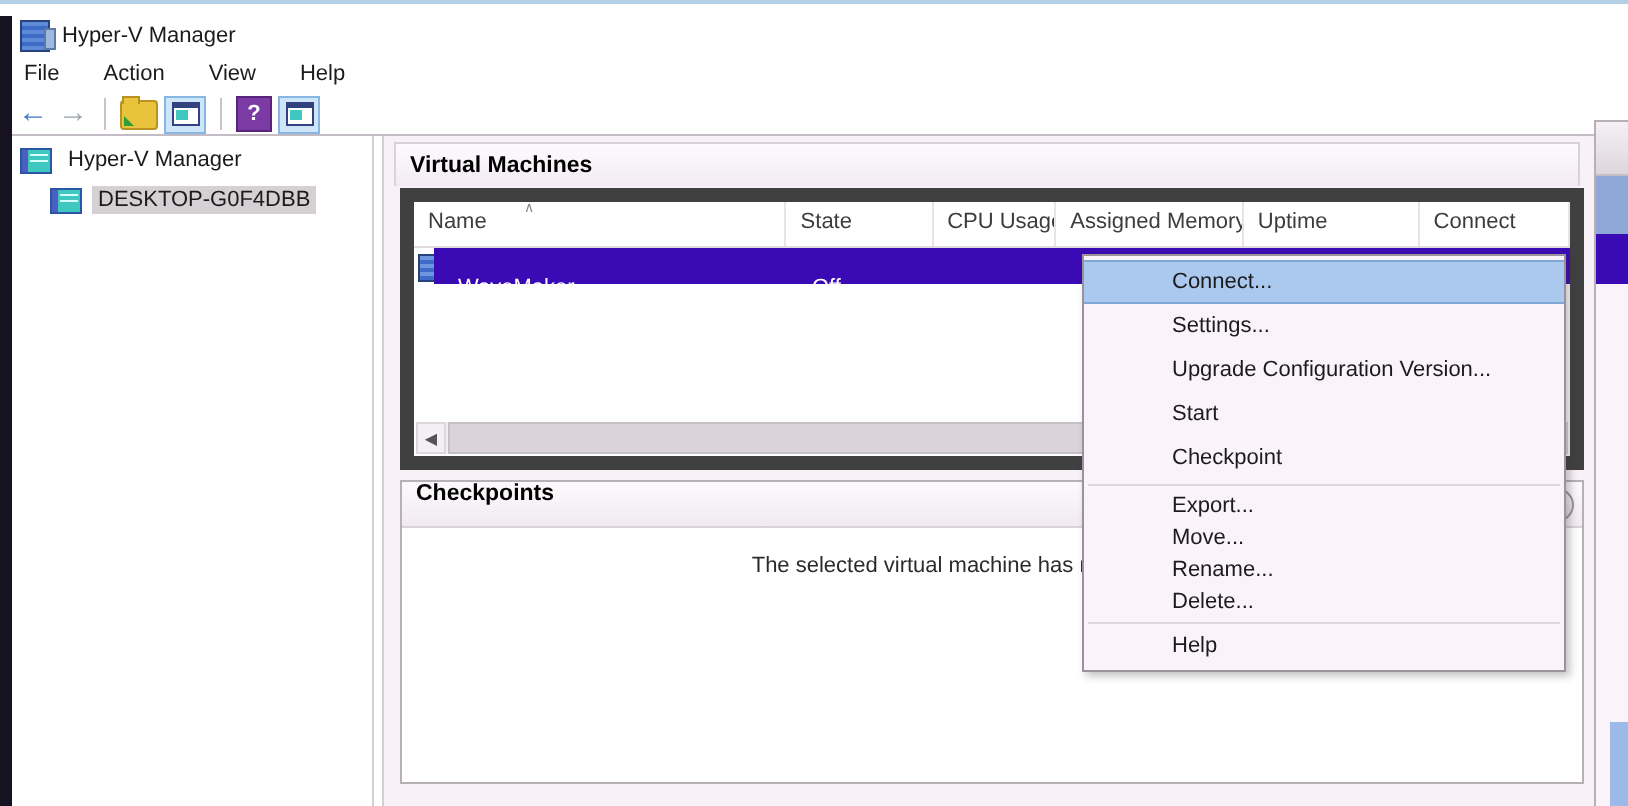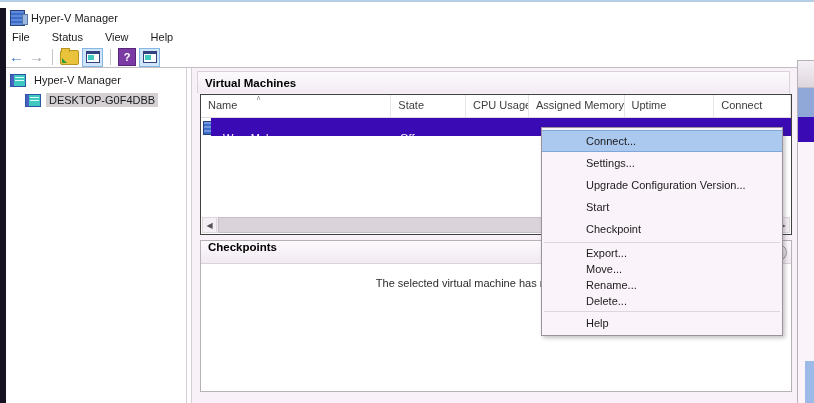--- a/index.html
+++ b/index.html
@@ -44,21 +44,21 @@
   .tree-label{padding:1px 3px;white-space:nowrap;}
   .tree-item.selected .tree-label{background:#d4d0d4;}
   #splitter-a{left:186px;top:68px;width:1px;height:335px;background:#d5ced5;}
   #splitter-b{left:191px;top:68px;width:1px;height:335px;background:#d5ced5;}
 
   
   #main-bg{left:192px;top:68px;width:605px;height:335px;background:#f8f1f7;}
   #vm-title-band{left:197px;top:71px;width:593px;height:22px;background:linear-gradient(#fdfafd,#f2ecf2);
       border:1px solid #d9d3d9;border-bottom:none;box-sizing:border-box;display:flex;align-items:center;}
   .band-title{font-weight:bold;font-size:11.5px;padding-left:7px;color:#000;}
-  #vm-list{left:200px;top:94px;width:592px;height:141px;background:#fff;border:1px solid #404040;box-sizing:border-box;}
+  #vm-list{left:200px;top:94px;width:592px;height:141px;background:#fff;border:7px solid #404040;box-sizing:border-box;}
   #vm-table-header{display:flex;height:22px;border-bottom:1px solid #e0dae0;position:relative;}
   .hcell{box-sizing:border-box;border-right:1px solid #e9e3e9;padding-left:7px;line-height:21px;color:#3c3c3c;
       overflow:hidden;white-space:nowrap;cursor:default;}
   #sort-caret{position:absolute;left:55px;top:-1px;font-size:7px;color:#8a8a8a;}
   .vm-row{position:relative;height:18px;cursor:default;}
   .vm-icon{position:absolute;left:2px;top:3px;width:8px;height:12px;background:#3d6cc8;border:1px solid #27437e;
       background-image:repeating-linear-gradient(#6f95dc 0 2px,#3d6cc8 2px 4px);}
   .row-hl{position:absolute;left:10px;right:0;top:0;bottom:0;}
   .row-cell{position:absolute;top:14px;color:#ffffff;white-space:nowrap;}
 
@@ -103,21 +103,21 @@
 <div class="abs" id="top-border"></div>
 <div class="abs" id="left-border"></div>
 
 <div class="abs" id="titlebar">
   <span class="title-icon"></span>
   <span>Hyper-V Manager</span>
 </div>
 
 <div class="abs" id="menubar">
     <span class="menu-bar-item">File</span>
-    <span class="menu-bar-item">Status</span>
+    <span class="menu-bar-item">Action</span>
     <span class="menu-bar-item">View</span>
     <span class="menu-bar-item">Help</span>
   </div>
 
 <div class="abs" id="toolbar">
   <span class="tb-arrow tb-back">←</span>
   <span class="tb-arrow tb-fwd">→</span>
   <span class="tb-sep"></span>
   <span class="tb-folder"></span>
   <span class="tb-winbtn">

